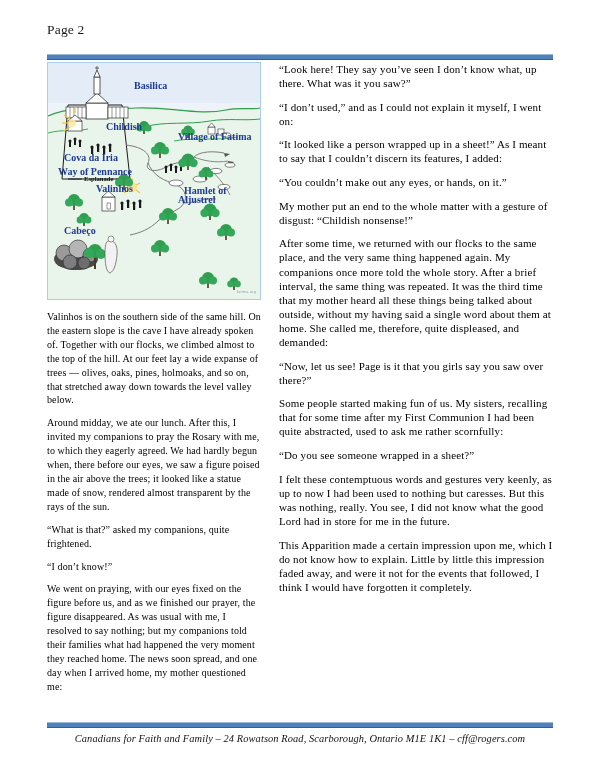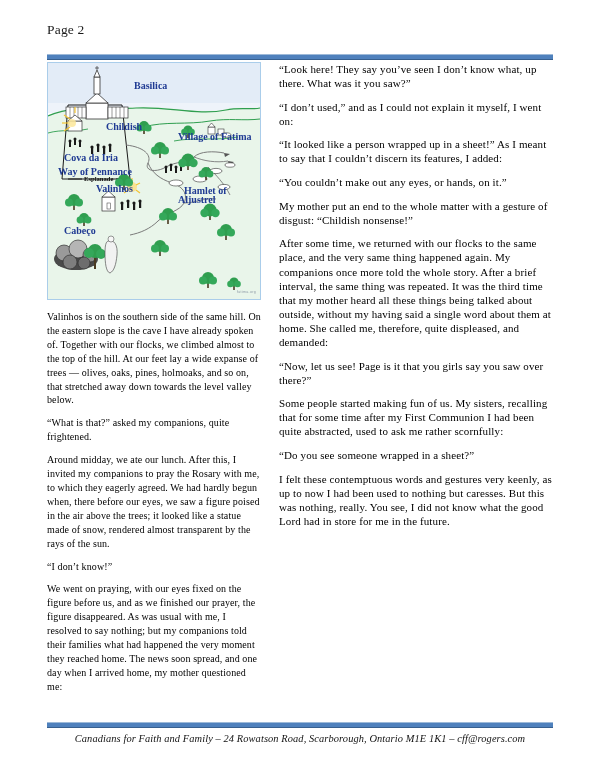--- a/index.html
+++ b/index.html
@@ -399,37 +399,38 @@
         <div class="map-label dark" style="left:36px; top:112px;">Esplanade</div>
         <div class="map-label" style="left:130px; top:70px;">Village of Fatima</div>
         <div class="map-label" style="left:118px; top:124px;margin-left:18px;">Hamlet of</div>
         <div class="map-label" style="left:130px; top:133px;">Aljustrel</div>
         <div class="map-label" style="left:48px; top:122px;">Valinhos</div>
         <div class="map-label" style="left:16px; top:164px;">Cabeço</div>
         <div class="map-credit">fatima.org</div>
       </div>
 
       <p class="para">Valinhos is on the southern side of the same hill. On the eastern slope is the cave I have already spoken of. Together with our flocks, we climbed almost to the top of the hill. At our feet lay a wide expanse of trees — olives, oaks, pines, holmoaks, and so on, that stretched away down towards the level valley below.</p>
+      <p class="para">Around midday, we ate our lunch. After this, I invited my companions to pray the Rosary with me, to which they eagerly agreed. We had hardly begun when, there before our eyes, we saw a figure poised in the air above the trees; it looked like a statue made of snow, rendered almost transparent by the rays of the sun.</p>
       <p class="para">“What is that?” asked my companions, quite frightened.</p>
-      <p class="para">Around midday, we ate our lunch. After this, I invited my companions to pray the Rosary with me, to which they eagerly agreed. We had hardly begun when, there before our eyes, we saw a figure poised in the air above the trees; it looked like a statue made of snow, rendered almost transparent by the rays of the sun.</p>
       <p class="para">“I don’t know!”</p>
       <p class="para">We went on praying, with our eyes fixed on the figure before us, and as we finished our prayer, the figure disappeared. As was usual with me, I resolved to say nothing; but my companions told their families what had happened the very moment they reached home. The news soon spread, and one day when I arrived home, my mother questioned me:</p>
     </div>
 
     <div class="col-right">
       <p class="para">“Look here! They say you’ve seen I don’t know what, up there. What was it you saw?”</p>
       <p class="para">“I don’t used,” and as I could not explain it myself, I went on:</p>
       <p class="para">“It looked like a person wrapped up in a sheet!” As I meant to say that I couldn’t discern its features, I added:</p>
       <p class="para">“You couldn’t make out any eyes, or hands, on it.”</p>
       <p class="para">My mother put an end to the whole matter with a gesture of disgust: “Childish nonsense!”</p>
       <p class="para">After some time, we returned with our flocks to the same place, and the very same thing happened again. My companions once more told the whole story. After a brief interval, the same thing was repeated. It was the third time that my mother heard all these things being talked about outside, without my having said a single word about them at home. She called me, therefore, quite displeased, and demanded:</p>
       <p class="para">“Now, let us see! Page is it that you girls say you saw over there?”</p>
       <p class="para">Some people started making fun of us. My sisters, recalling that for some time after my First Communion I had been quite abstracted, used to ask me rather scornfully:</p>
       <p class="para">“Do you see someone wrapped in a sheet?”</p>
       <p class="para">I felt these contemptuous words and gestures very keenly, as up to now I had been used to nothing but caresses. But this was nothing, really. You see, I did not know what the good Lord had in store for me in the future.</p>
+      <p class="para">This Apparition made a certain impression upon me, which I do not know how to explain. Little by little this impression faded away, and were it not for the events that followed, I think I would have forgotten it completely.</p>
     </div>
 
   </div>
 
   <div class="footer">
     <div class="rule-bottom"></div>
     <div class="footer-text">Canadians for Faith and Family – 24 Rowatson Road, Scarborough, Ontario  M1E 1K1 – cff@rogers.com</div>
   </div>
 
 </div>

